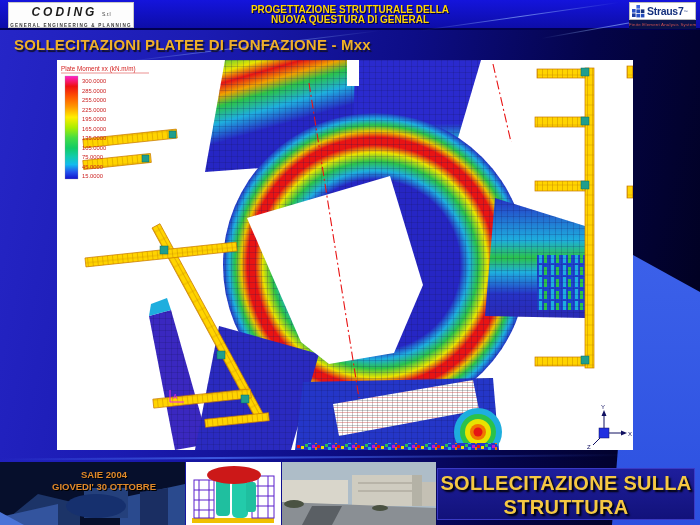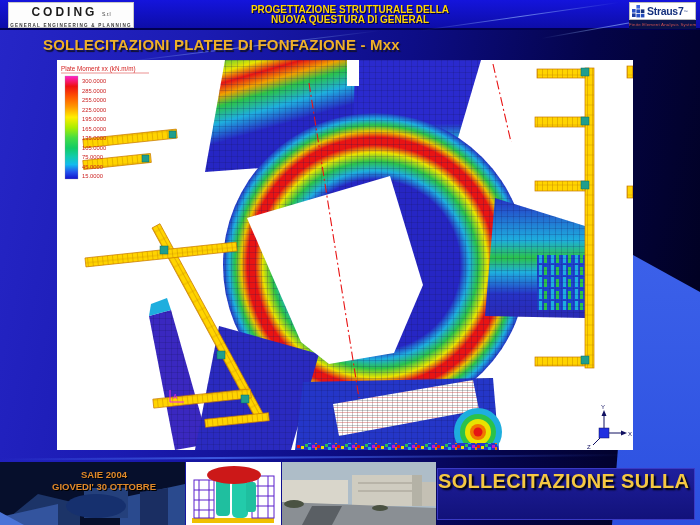--- a/index.html
+++ b/index.html
@@ -6,54 +6,54 @@
   *{box-sizing:border-box;}
   .stage{position:relative;width:700px;height:525px;overflow:hidden;
     font-family:"Liberation Sans",sans-serif;
     background:linear-gradient(102deg,#2626c8 0%,#1b1bb2 26%,#0d0d86 52%,#04044a 74%,#000016 100%);}
   
   .header{position:absolute;left:0;top:0;width:700px;height:30px;
     background:linear-gradient(180deg,#1414dc 0%,#0d0da8 100%);border-bottom:2px solid #000050;}
   .streak{position:absolute;height:1px;background:linear-gradient(90deg,rgba(130,160,255,0),rgba(150,185,255,.65),rgba(130,160,255,0));}
   .coding-logo{position:absolute;left:8px;top:2px;width:126px;height:26px;background:#fdfdfd;
     border:1px solid #c8c8c8;text-align:center;padding-top:2px;line-height:11px;}
-  .coding-name{font-size:12px;font-weight:bold;letter-spacing:3px;color:#1c1c1c;}
+  .coding-name{font-size:12px;font-weight:bold;letter-spacing:3px;color:#1c1c1c;font-style:italic;}
   .coding-suffix{font-size:5px;color:#444;letter-spacing:0;}
   .coding-tag{font-size:4.6px;letter-spacing:1.2px;color:#3a3a3a;font-weight:bold;}
   .project-title{position:absolute;left:220px;top:5px;width:260px;text-align:center;
     font-size:10px;font-weight:bold;color:#ffd400;line-height:10px;text-shadow:1px 1px 0 #000040;}
   .s7{position:absolute;left:629px;top:2px;width:67px;}
   .s7-main{height:18px;background:#fff;border:1px solid #bbb;display:flex;align-items:center;padding:1px 2px;}
   .s7-icon{width:13px;height:13px;margin-right:2px;flex:none;}
   .s7-name{font-size:10.5px;font-weight:bold;color:#16327e;letter-spacing:-.3px;}
   .s7-tm{font-size:4px;color:#16327e;vertical-align:top;}
   .s7-tag{height:9px;background:#0a1248;color:#d05050;font-size:4.4px;text-align:center;
     line-height:9px;letter-spacing:.2px;overflow:hidden;white-space:nowrap;}
   
-  .slide-title{position:absolute;left:43px;top:36px;font-size:15px;font-weight:bold;color:#f0b028;
+  .slide-title{position:absolute;left:14px;top:36px;font-size:15px;font-weight:bold;color:#f0b028;
     letter-spacing:.2px;text-shadow:1.5px 1.5px 1px #101032;}
   
   .wedge{position:absolute;left:0;top:0;width:700px;height:525px;
     background:linear-gradient(180deg,#4a70f2 0%,#2c50e0 100%);
     clip-path:polygon(633px 255px,700px 292px,700px 525px,612px 525px);}
   
   .plot{position:absolute;left:57px;top:60px;width:576px;height:390px;background:#ffffff;}
   .plot svg{position:absolute;left:0;top:0;}
   
   .sep-streak{position:absolute;left:0;top:456px;width:700px;height:2px;transform:rotate(-.4deg);
     background:linear-gradient(90deg,rgba(60,90,230,0),rgba(70,105,240,.8) 30%,rgba(60,90,230,0) 90%);}
   .building-img,.model-img,.photo-img{position:absolute;top:462px;height:63px;overflow:hidden;}
   .building-img{left:0;width:185px;}
   .model-img{left:186px;width:95px;background:#fff;}
   .photo-img{left:282px;width:154px;}
   .event-text{position:absolute;left:8px;top:469px;width:192px;text-align:center;
     font-size:9.5px;font-weight:bold;color:#e0882a;line-height:12px;text-shadow:1px 1px 0 #000;}
   .caption-panel{position:absolute;left:437px;top:468px;width:258px;height:52px;
     background:linear-gradient(180deg,#1e1e9c 0%,#12127a 100%);border:1px solid #3a3ac4;
-    display:flex;flex-direction:row;justify-content:space-between;text-align:center;}
+    display:flex;flex-direction:column;justify-content:flex-end;text-align:center;}
   .caption-line{font-size:20px;font-weight:bold;color:#f5c842;line-height:24px;
     text-shadow:2px 2px 2px #000;letter-spacing:.3px;}
 </style>
 </head>
 <body>
 
 <div class="stage">
 
   <div class="wedge"></div>
 
@@ -329,15 +329,16 @@
       <polygon points="30,44 60,44 50,63 20,63" fill="#5a5f64"></polygon>
       <ellipse cx="12" cy="42" rx="10" ry="4" fill="#4a5242"></ellipse>
       <ellipse cx="98" cy="46" rx="8" ry="3" fill="#4a5242"></ellipse>
       <rect x="76" y="20" width="54" height="2" fill="#b8b4a8"></rect>
       <rect x="76" y="28" width="54" height="2" fill="#b8b4a8"></rect>
     </svg>
   </div>
 
   <div class="caption-panel">
     <div class="caption-line">SOLLECITAZIONE SULLA</div>
+    <div class="caption-line">STRUTTURA</div>
   </div>
 
 </div>
 
 </body></html>

